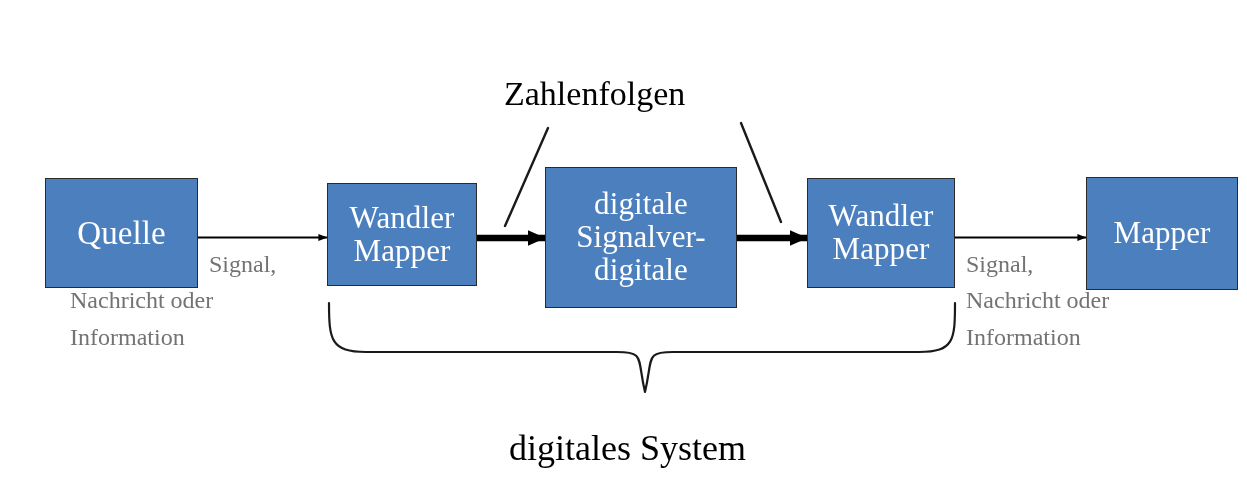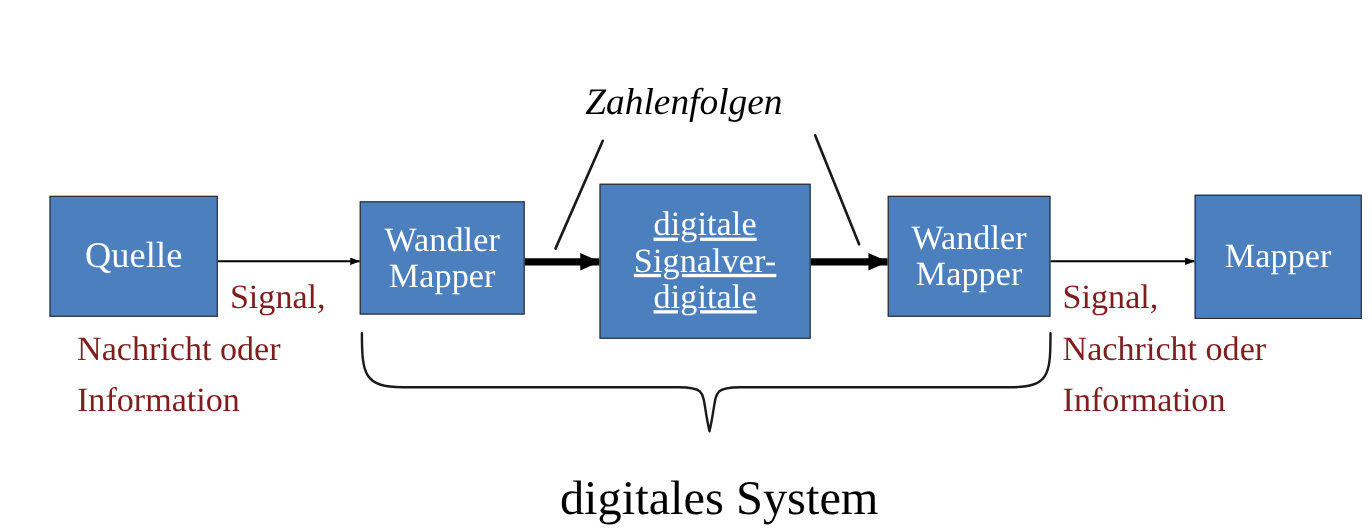--- a/index.html
+++ b/index.html
@@ -34,38 +34,38 @@
     justify-content: center;
     text-align: center;
     line-height: 1.06;
     letter-spacing: 0.1px;
     z-index: 3;
   }
   .node-box .line { display: block; white-space: nowrap; }
 
   #box-quelle { left: 45px;   top: 178px; width: 153px; height: 110px; font-size: 33px; }
   #box-wandler-left { left: 327px; top: 183px; width: 150px; height: 103px; font-size: 31px; }
-  #box-dsp { left: 545px;  top: 167px; width: 192px; height: 141px; font-size: 31px; text-decoration: underline; }
+  #box-dsp { left: 545px;  top: 167px; width: 192px; height: 141px; font-size: 31px; }
   #box-wandler-right { left: 807px; top: 178px; width: 148px; height: 110px; font-size: 31px; }
   #box-senke { left: 1086px; top: 177px; width: 152px; height: 113px; font-size: 31px; }
 
   .plain-text {
     position: absolute;
     color: #000000;
     white-space: nowrap;
     z-index: 4;
   }
-  #label-zahlenfolgen { left: 532px; top: 75px;  font-size: 34px; font-style: italic; }
-  #label-digitales-system { left: 509px; top: 427px; font-size: 44px; }
+  #label-zahlenfolgen { left: 504px; top: 75px;  font-size: 34px; }
+  #label-digitales-system { left: 509px; top: 427px; font-size: 36px; }
 
   .side-block {
     position: absolute;
     z-index: 4;
-    color: #7f1d1d;
-    font-size: 31px;
+    color: #737373;
+    font-size: 24px;
     line-height: 1.52;
     white-space: nowrap;
   }
   #side-left  { left: 70px;  top: 246px; }
   #side-left .row-signal { padding-left: 139px; }
   #side-right { left: 966px; top: 246px; }
 </style>
 </head>
 <body>
 

